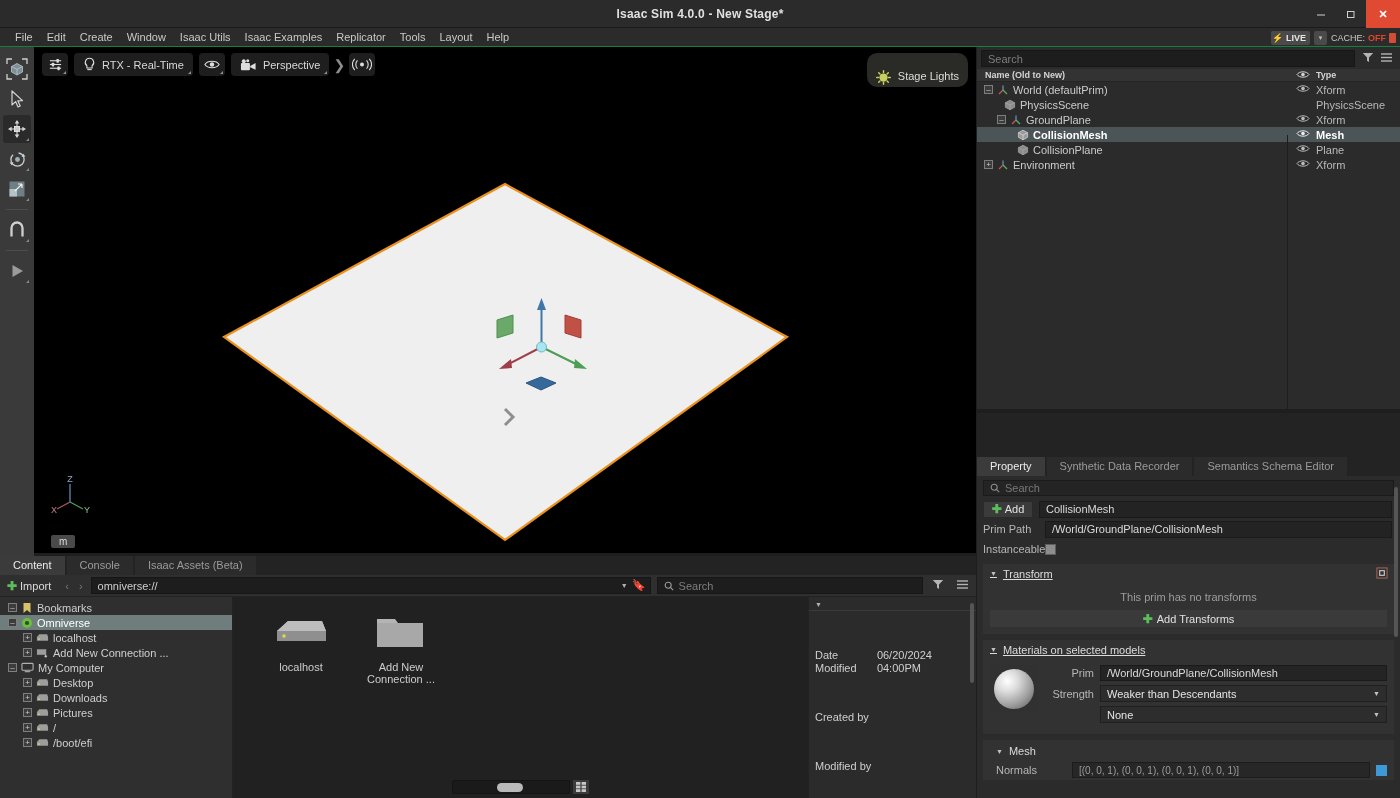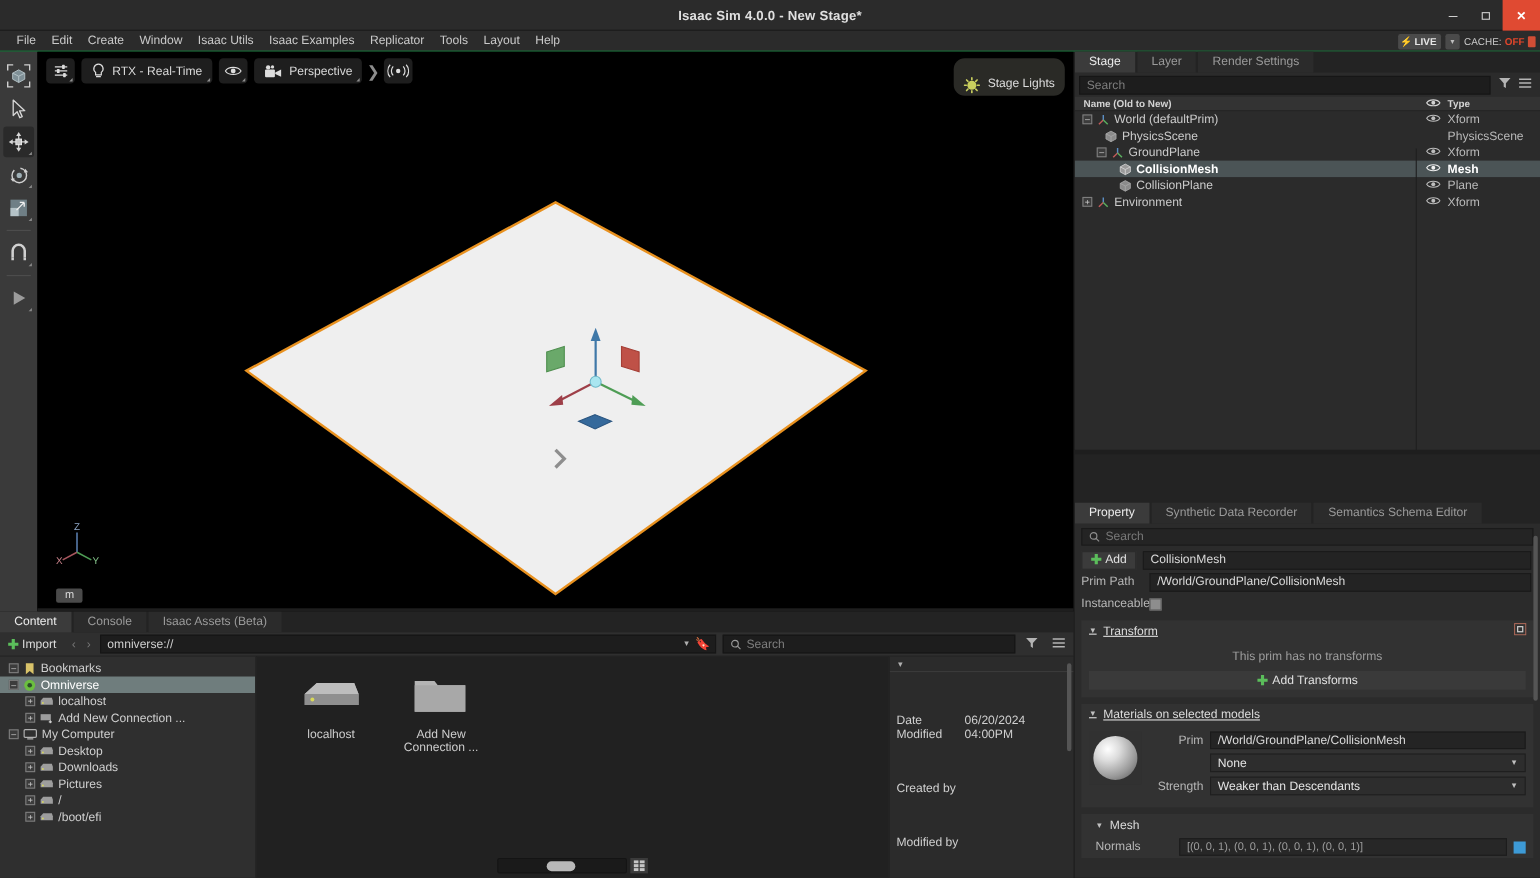--- a/index.html
+++ b/index.html
@@ -615,25 +615,20 @@
             <div class="doc-line" style="top:30px;width:30px"></div>
             <div class="doc-line" style="top:36px;width:33px"></div>
             <div class="doc-line" style="top:42px;width:28px"></div>
           </div>
           <div class="scroll-v" style="top:6px;height:80px;right:2px"></div>
         </div>
       </div>
     </div>
 
     <div class="stage-panel">
-      <div class="tabs">
-        <div class="tab active">Stage</div>
-        <div class="tab">Layer</div>
-        <div class="tab">Render Settings</div>
-      </div>
 
       <div class="s-search-row">
         <div class="s-search" style="flex:1">
           <span>Search</span>
         </div>
         <span class="tb-ic">
           <svg width="12" height="11" viewBox="0 0 12 11">
               <path d="M.8 1 H11.2 L7 5.6 V10 L5 8.8 V5.6 Z" fill="#b4b4b4"></path>
             </svg>
         </span>
@@ -830,36 +825,36 @@
         <div class="sect-body">
           <div class="mat-row">
             <div class="mat-sphere">
               <div class="sphere"></div>
             </div>
             <div class="mat-fields">
               <div class="mf-row">
                 <span class="mf-lbl">Prim</span>
                 <div class="mf-field">
                   <span>/World/GroundPlane/CollisionMesh</span>
+                </div>
+              </div>
+              <div class="mf-row">
+                <span class="mf-lbl">Strength</span>
+                <div class="mf-sel">
+                  <span>Weaker than Descendants</span>
+                  <span class="caret">▼</span>
                 </div>
               </div>
               <div class="mf-row">
                 <span class="mf-lbl"></span>
                 <div class="mf-sel">
                   <span>None</span>
                   <span class="caret">▼</span>
                 </div>
               </div>
-              <div class="mf-row">
-                <span class="mf-lbl">Strength</span>
-                <div class="mf-sel">
-                  <span>Weaker than Descendants</span>
-                  <span class="caret">▼</span>
-                </div>
-              </div>
             </div>
           </div>
         </div>
       </div>
 
       <div class="sect" style="margin-bottom:0">
         <div class="sect-body" style="padding-bottom:2px">
           <div class="sub-head">
             <span class="caret">▼</span>
             <span>Mesh</span>

